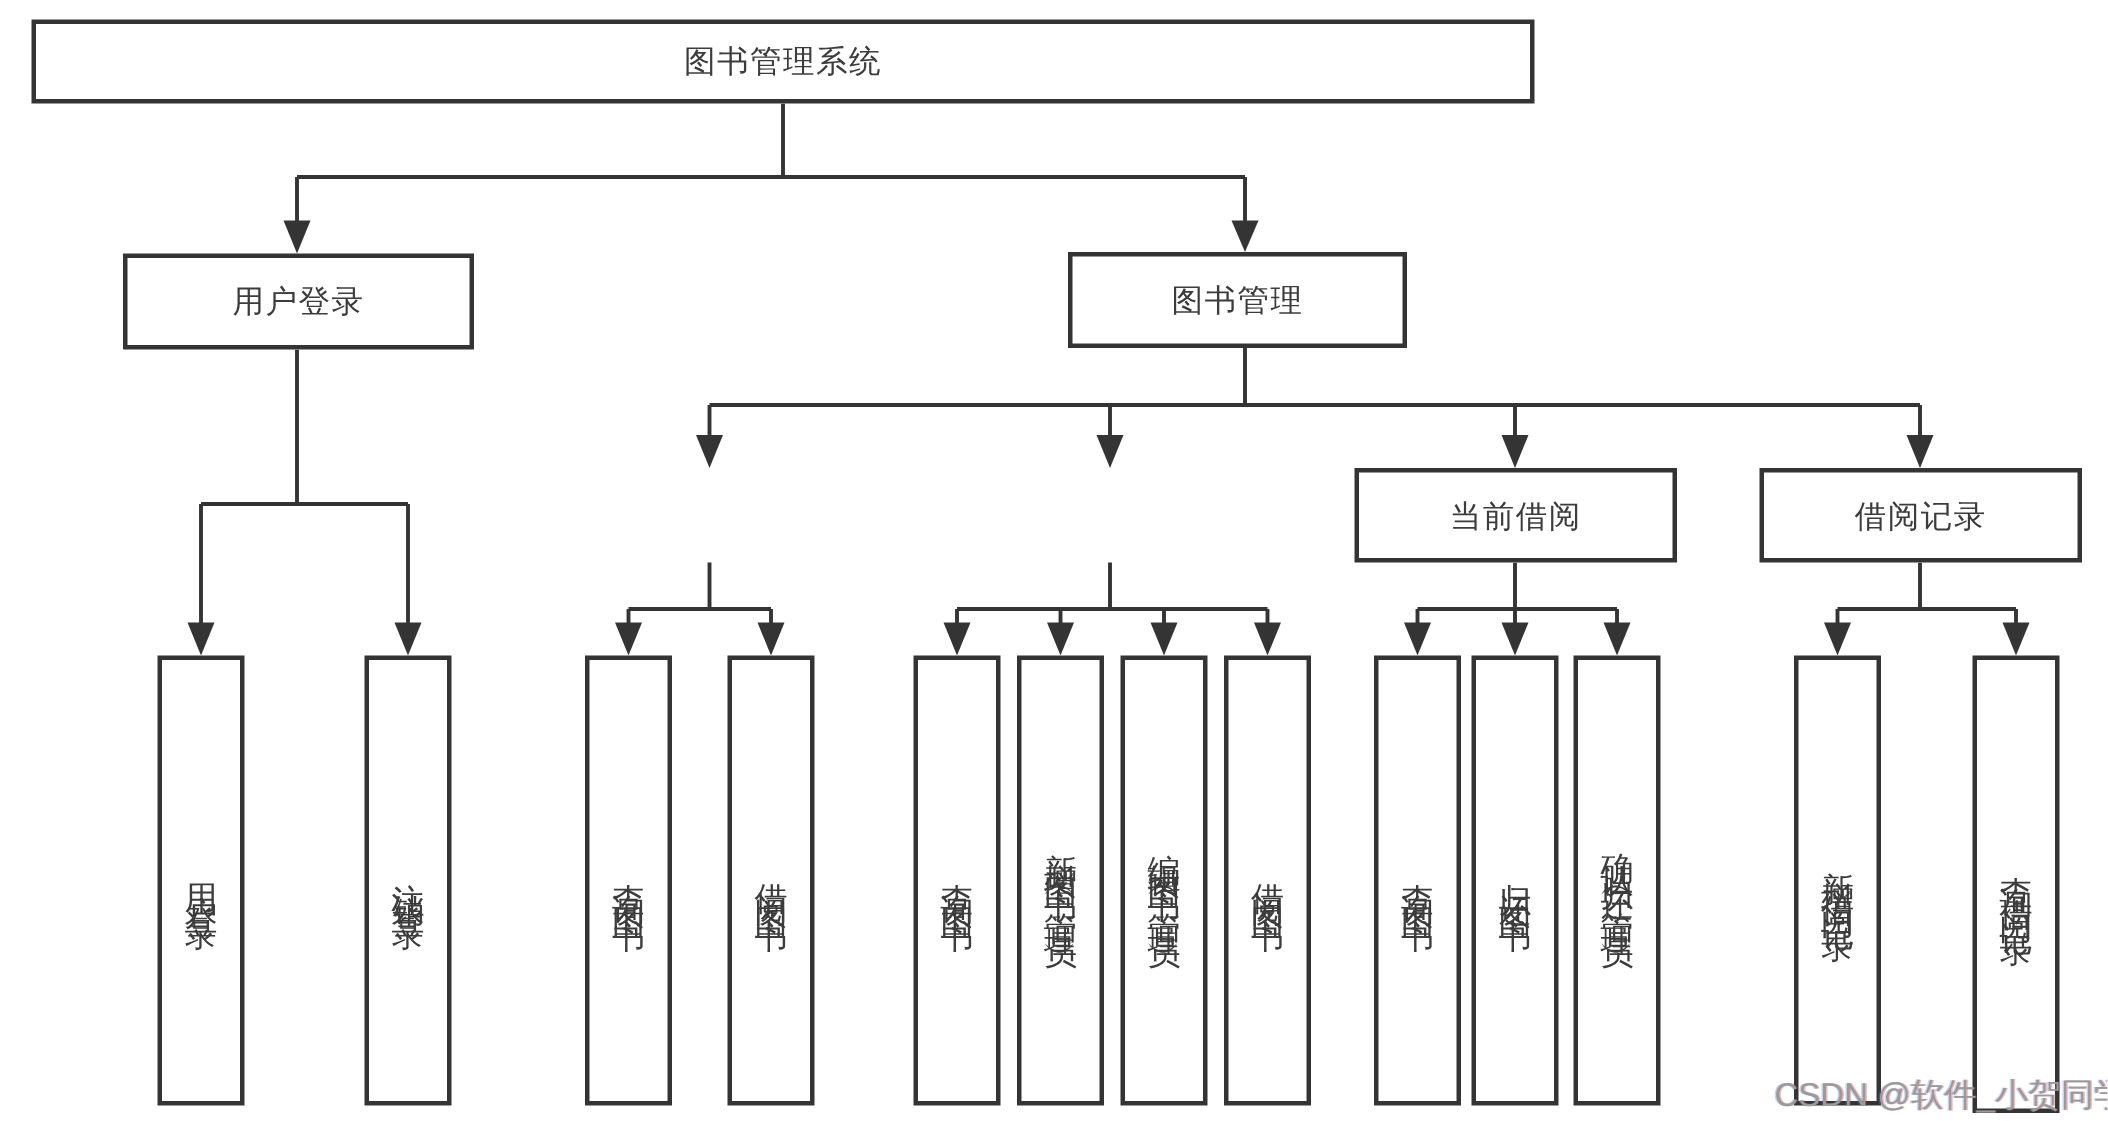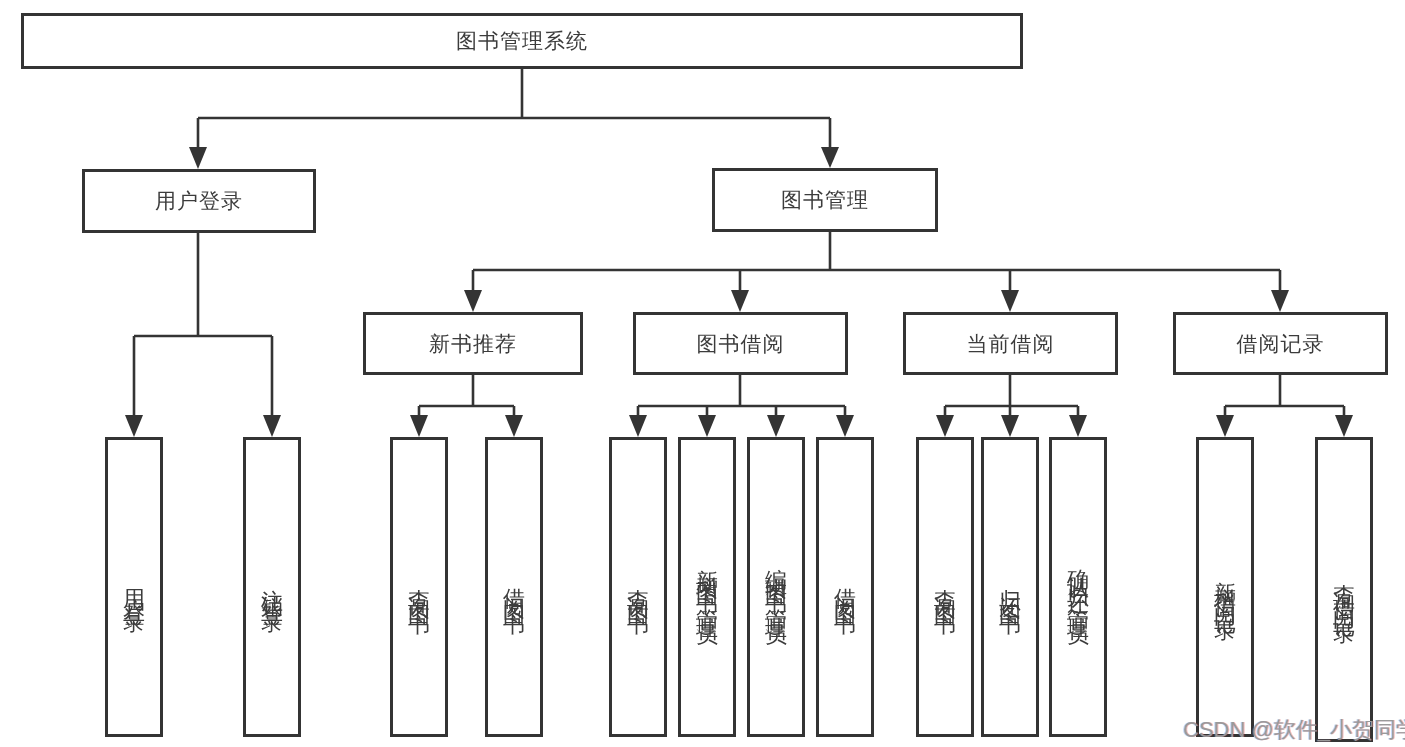--- a/index.html
+++ b/index.html
@@ -155,26 +155,20 @@
     <span>图书管理系统</span>
   </div>
 
   <div class="box n-l2-user">
     <span>用户登录</span>
   </div>
   <div class="box n-l2-book">
     <span>图书管理</span>
   </div>
 
-  <div class="box n-l3-new">
-    <span>新书推荐</span>
-  </div>
-  <div class="box n-l3-bor">
-    <span>图书借阅</span>
-  </div>
   <div class="box n-l3-cur">
     <span>当前借阅</span>
   </div>
   <div class="box n-l3-rec">
     <span>借阅记录</span>
   </div>
 
   <div class="box leaf lf-1">
     <span class="vtext">用户登录</span>
   </div>

